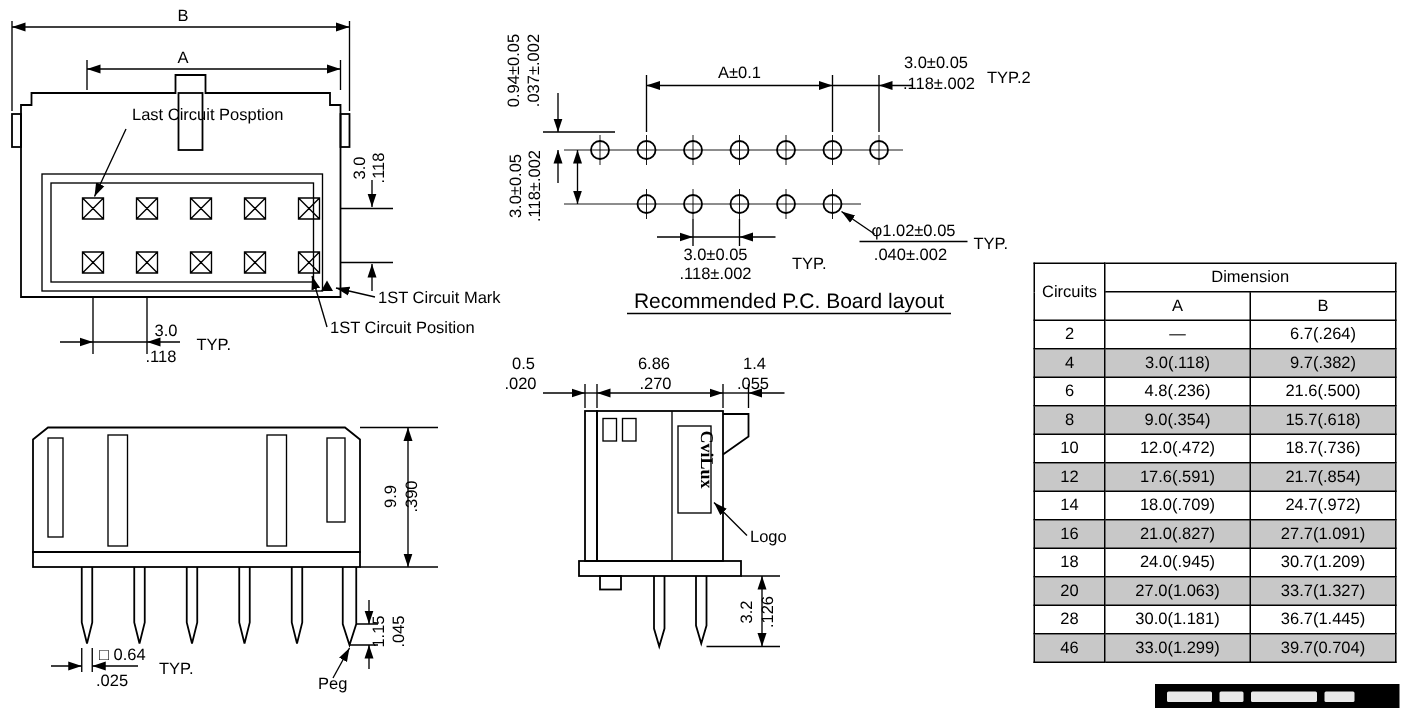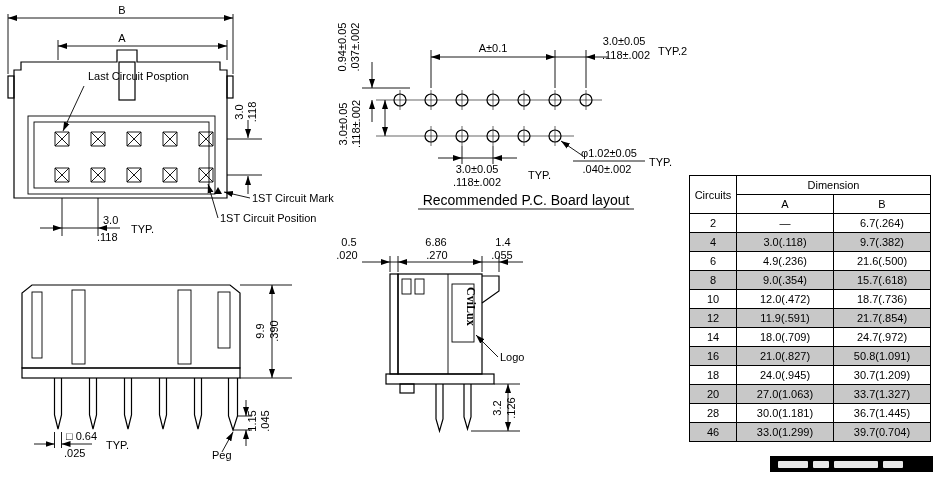--- a/index.html
+++ b/index.html
@@ -289,47 +289,47 @@
           <td>—</td>
           <td>6.7(.264)</td>
         </tr>
         <tr class="shaded">
           <td>4</td>
           <td>3.0(.118)</td>
           <td>9.7(.382)</td>
         </tr>
         <tr>
           <td>6</td>
-          <td>4.9(.236)</td>
+          <td>4.8(.236)</td>
           <td>21.6(.500)</td>
         </tr>
         <tr class="shaded">
           <td>8</td>
           <td>9.0(.354)</td>
           <td>15.7(.618)</td>
         </tr>
         <tr>
           <td>10</td>
           <td>12.0(.472)</td>
           <td>18.7(.736)</td>
         </tr>
         <tr class="shaded">
           <td>12</td>
-          <td>11.9(.591)</td>
+          <td>17.6(.591)</td>
           <td>21.7(.854)</td>
         </tr>
         <tr>
           <td>14</td>
           <td>18.0(.709)</td>
           <td>24.7(.972)</td>
         </tr>
         <tr class="shaded">
           <td>16</td>
           <td>21.0(.827)</td>
-          <td>50.8(1.091)</td>
+          <td>27.7(1.091)</td>
         </tr>
         <tr>
           <td>18</td>
           <td>24.0(.945)</td>
           <td>30.7(1.209)</td>
         </tr>
         <tr class="shaded">
           <td>20</td>
           <td>27.0(1.063)</td>
           <td>33.7(1.327)</td>

